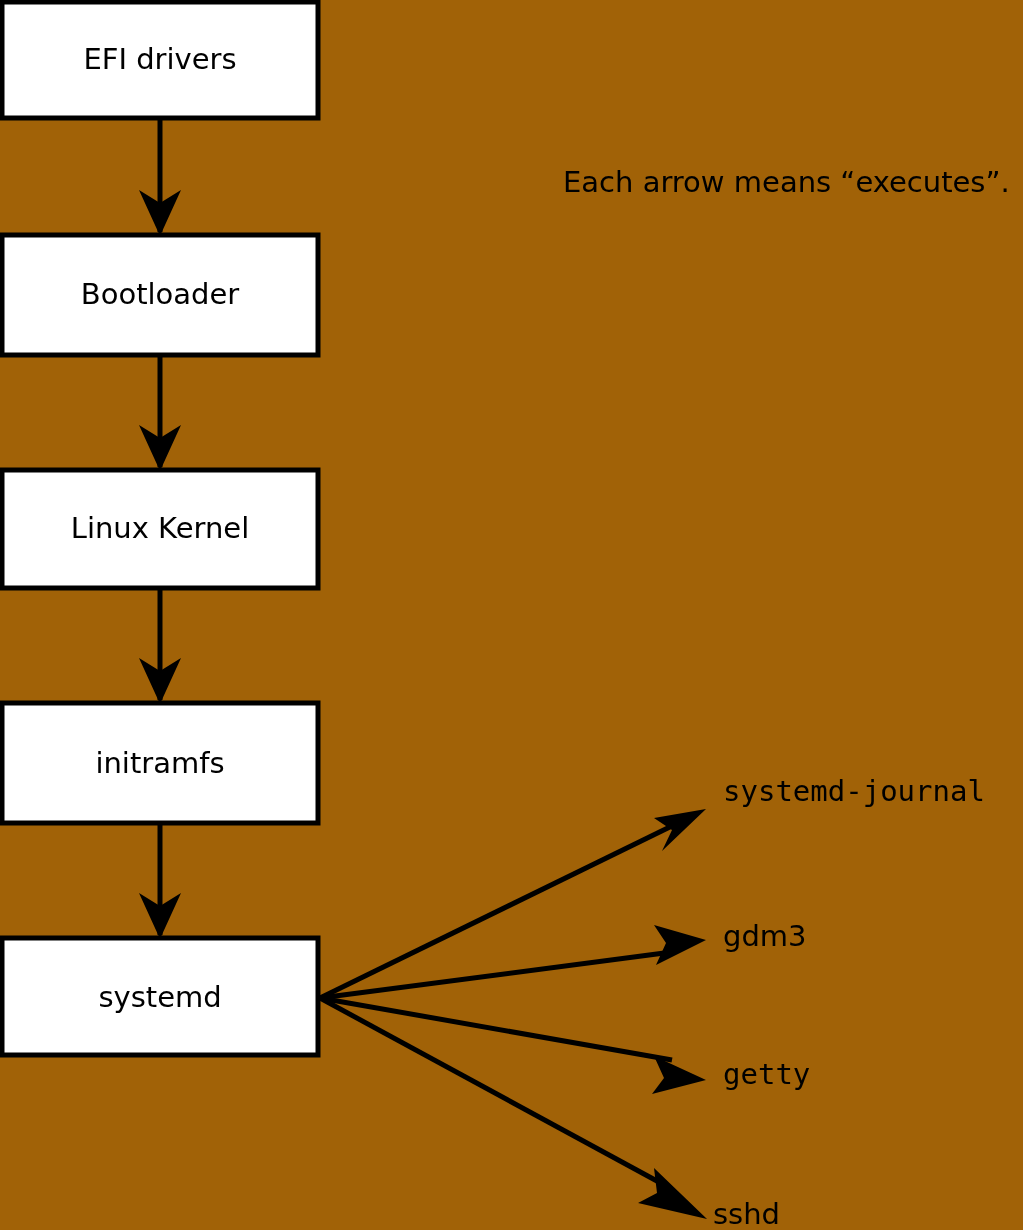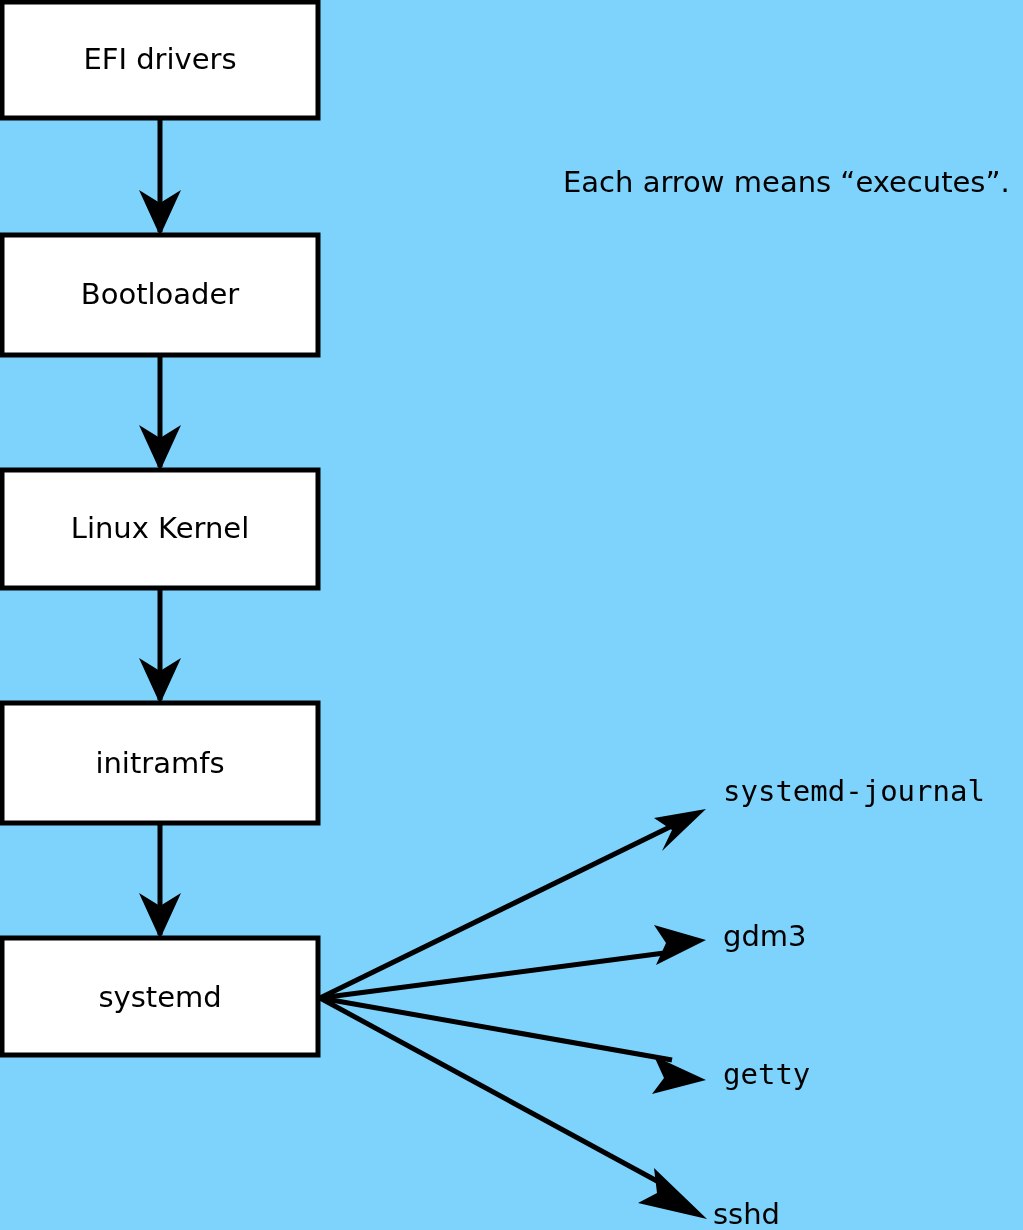--- a/index.html
+++ b/index.html
@@ -5,21 +5,21 @@
 <style>
   html, body {
     margin: 0;
     padding: 0;
     background: #ffffff;
   }
   #canvas {
     position: relative;
     width: 1023px;
     height: 1230px;
-    background: #7dd3fc;
+    background: #a16207;
     overflow: hidden;
     font-family: "DejaVu Sans", sans-serif;
   }
   #diagram-svg {
     position: absolute;
     top: 0;
     left: 0;
     width: 1023px;
     height: 1230px;
     display: block;

